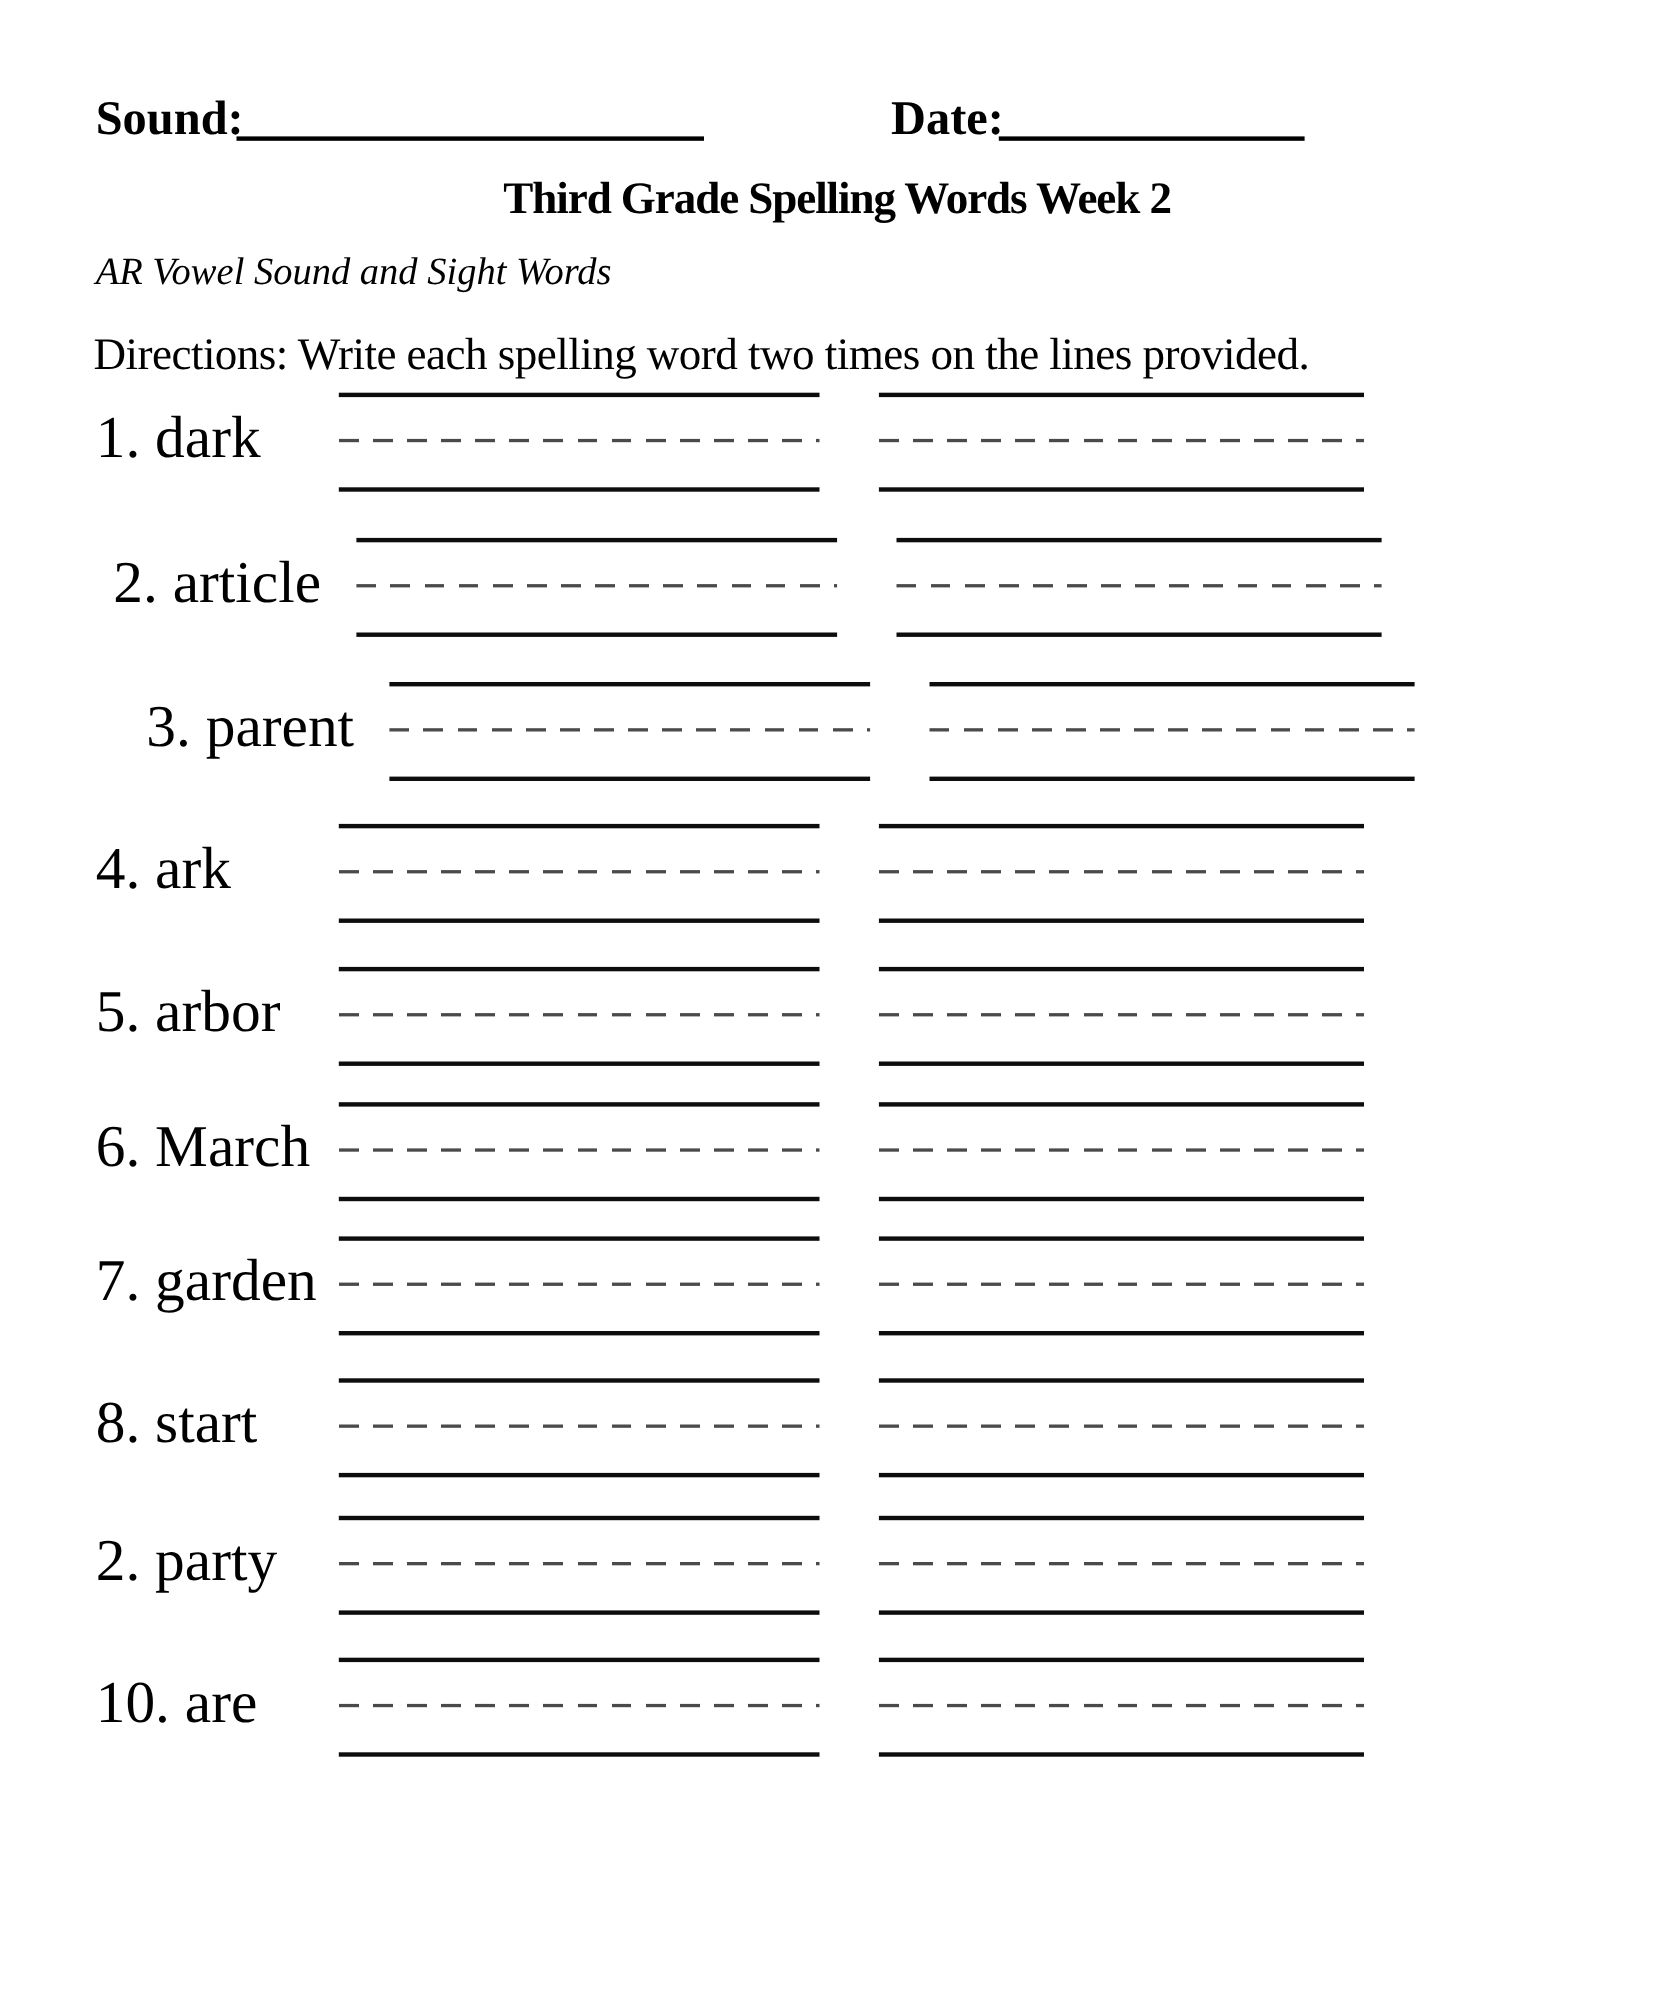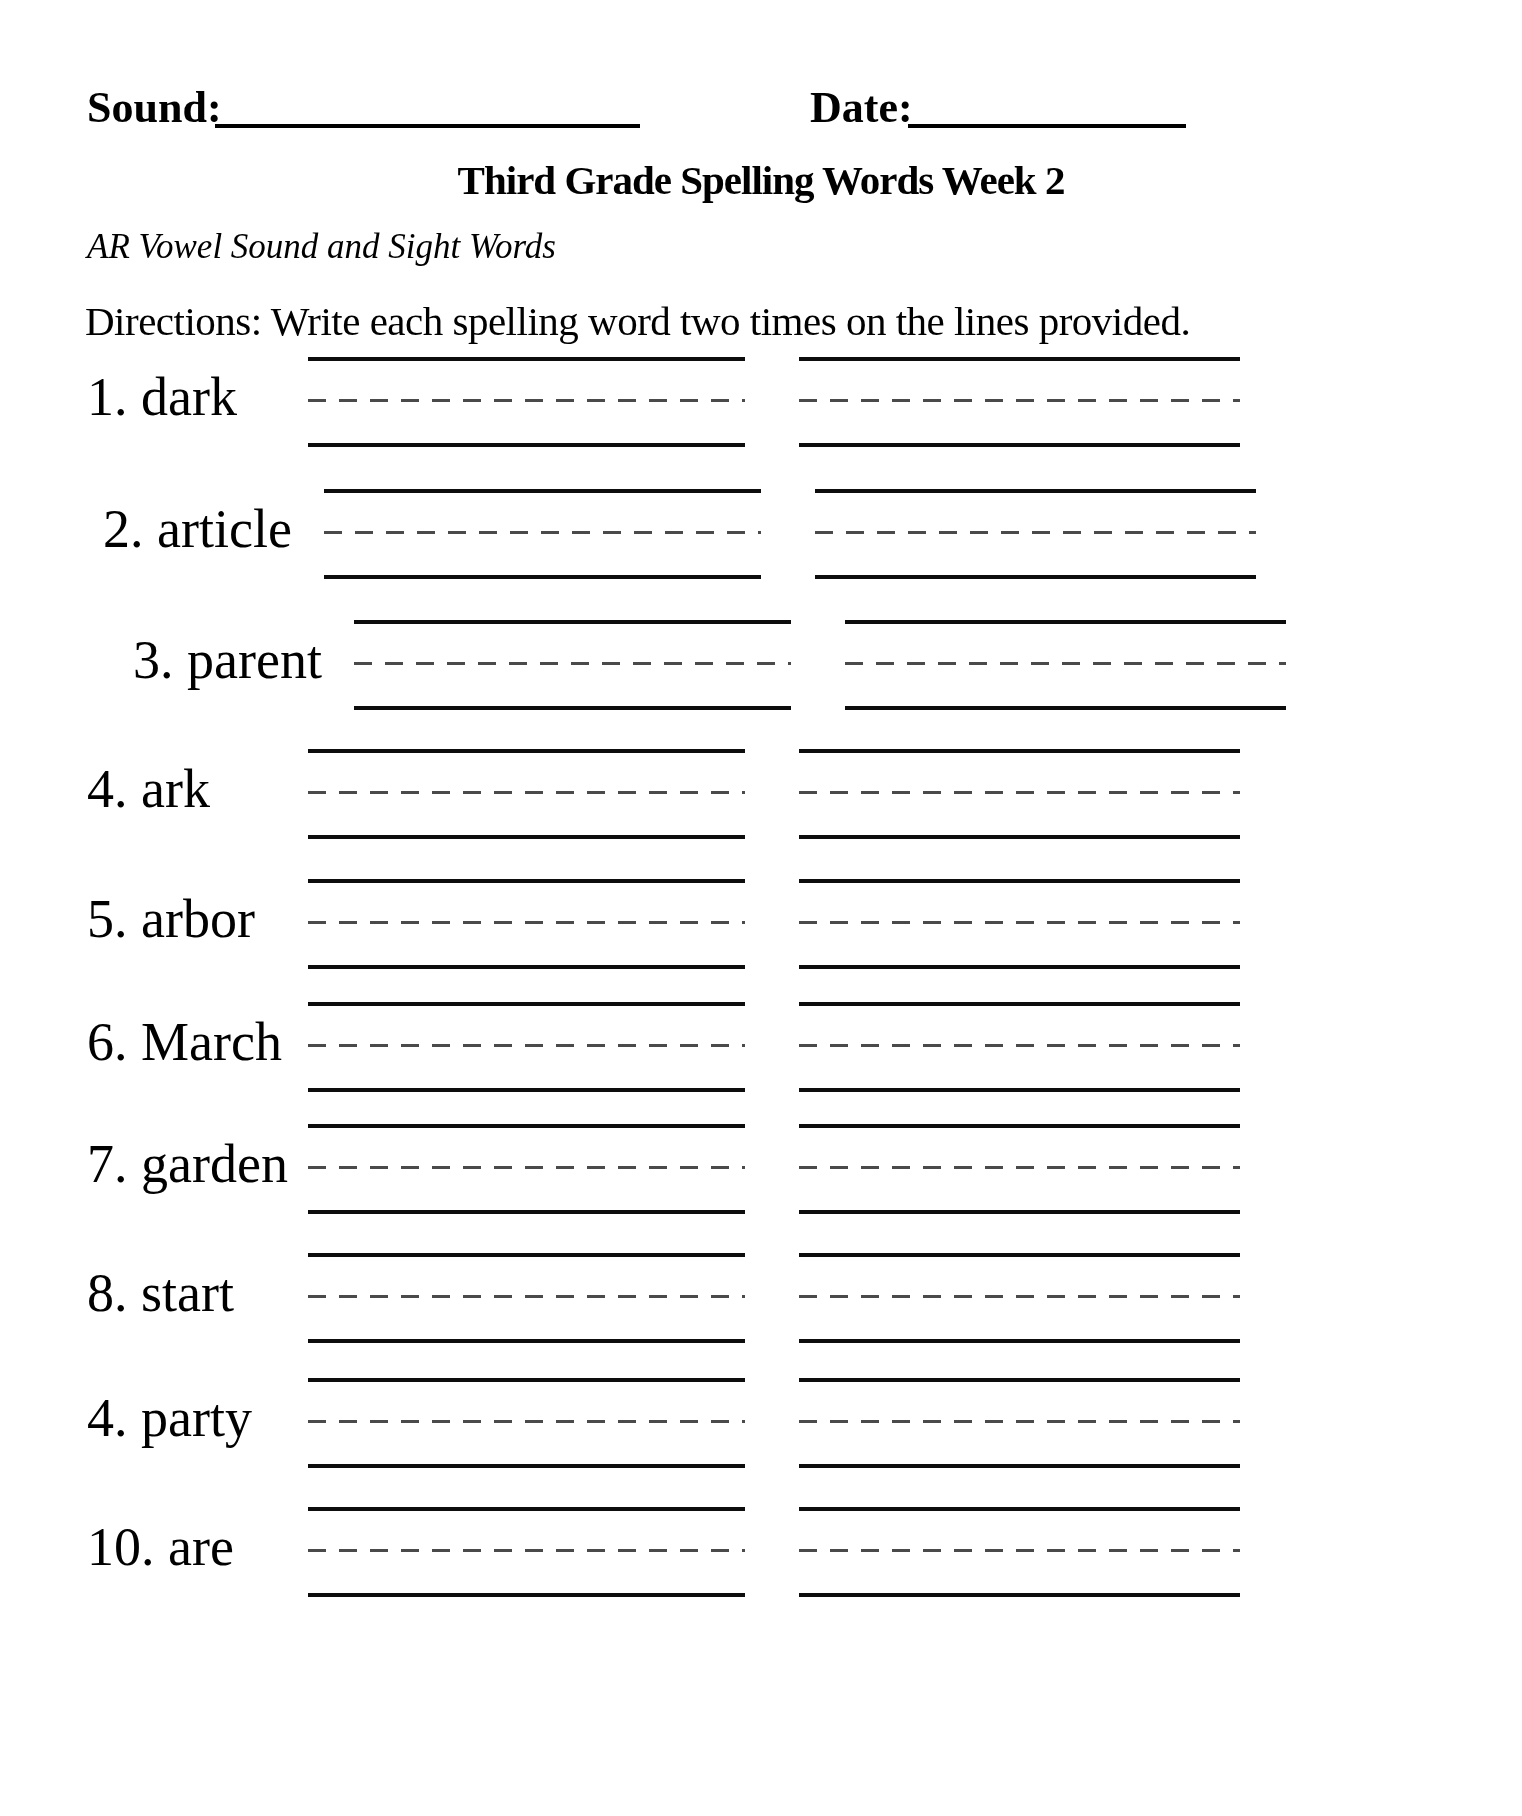--- a/index.html
+++ b/index.html
@@ -200,21 +200,21 @@
           <div class="wline dashed t42"></div>
           <div class="wline solid t86"></div>
         </div>
         <div class="line-group" style="left: 799px; width: 441px;">
           <div class="wline solid t0"></div>
           <div class="wline dashed t42"></div>
           <div class="wline solid t86"></div>
         </div>
       </div>
       <div class="word-row" style="top: 1378px;">
-        <div class="word-label">4. party</div>
+        <div class="word-label">2. party</div>
         <div class="line-group" style="left: 308px; width: 437px;">
           <div class="wline solid t0"></div>
           <div class="wline dashed t42"></div>
           <div class="wline solid t86"></div>
         </div>
         <div class="line-group" style="left: 799px; width: 441px;">
           <div class="wline solid t0"></div>
           <div class="wline dashed t42"></div>
           <div class="wline solid t86"></div>
         </div>

